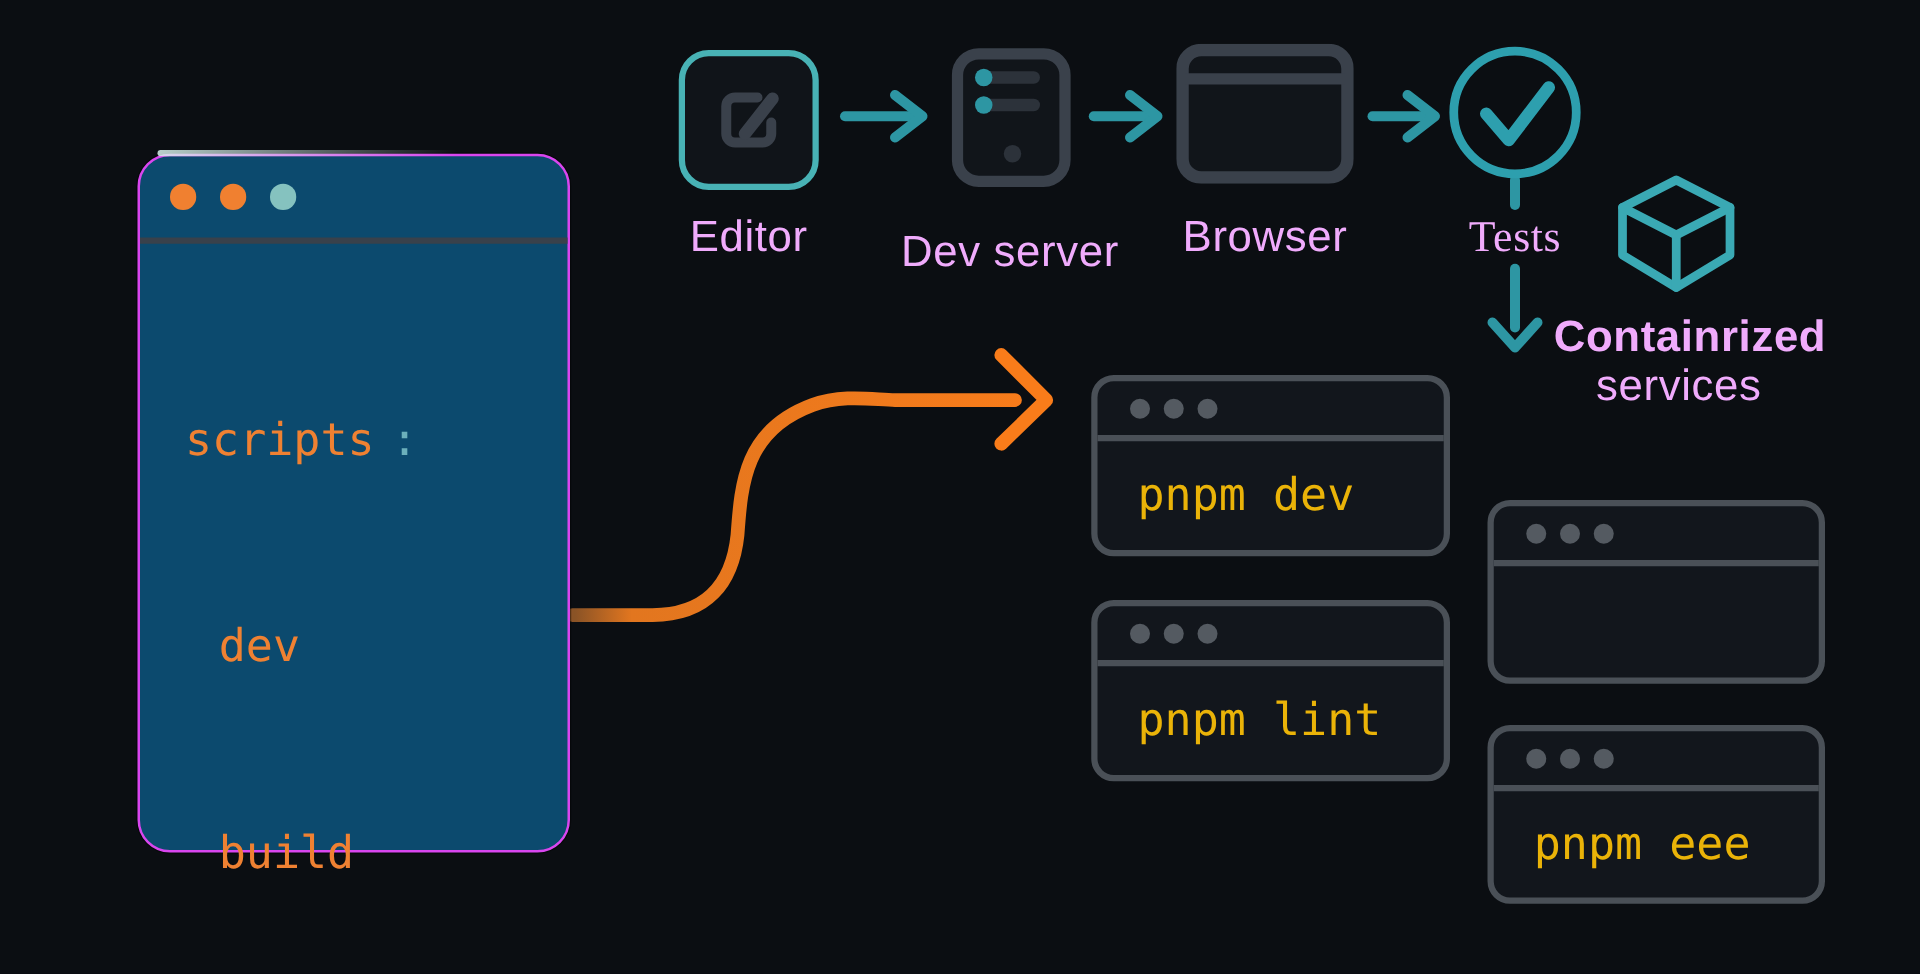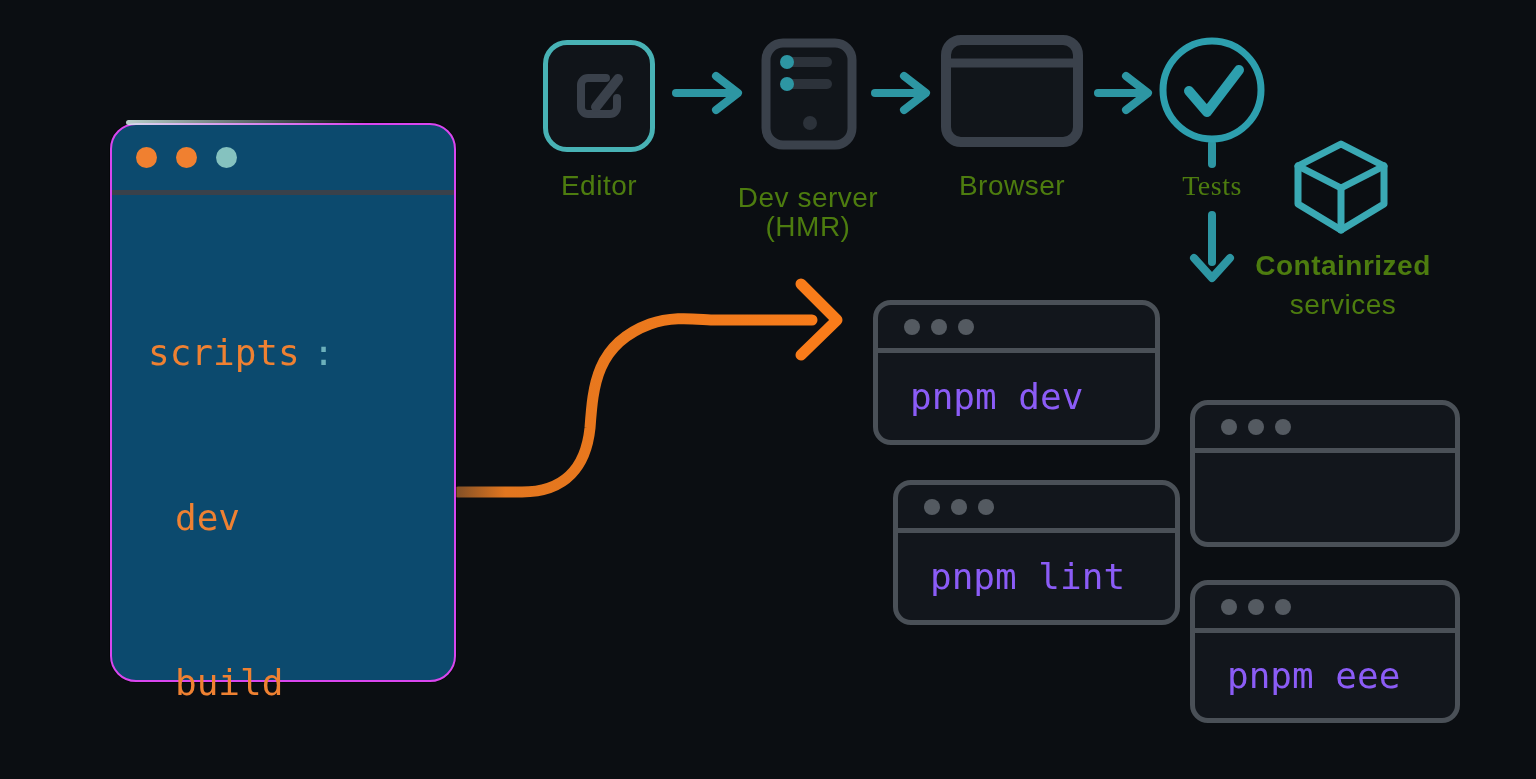--- a/index.html
+++ b/index.html
@@ -62,22 +62,22 @@
     line-height: 55px;
     color: #ef8132;
     white-space: pre;
   }
   .term-header .colon { color: #6cb0bb; margin-left: 13px; }
   .script-line { margin-left: 27px; }
 
   
   .flow-label {
     position: absolute;
-    color: #4d7c0f;
-    font-size: 28px;
+    color: #f0abfc;
+    font-size: 35px;
     text-align: center;
     letter-spacing: .5px;
   }
 
   
   .editor-box {
     position: absolute;
     left: 543px; top: 40px;
     width: 102px; height: 102px;
     border: 5px solid #48b2b5;
@@ -107,21 +107,21 @@
     flex: 0 0 auto;
   }
   .dot.sm { width: 16px; height: 16px; background: #545a61; }
   .cmd-window .cmd-body {
     flex: 1;
     display: flex;
     align-items: center;
     padding-left: 32px;
     font-family: "DejaVu Sans Mono", monospace;
     font-size: 36px;
-    color: #8b5cf6;
+    color: #eab308;
     white-space: pre;
   }
 </style>
 </head>
 <body>
 
 <div class="stage">
 
   <svg class="arrow-layer" viewBox="0 0 1536 779">
     <defs>
@@ -189,21 +189,20 @@
 
   <svg class="abs" style="left:761px; top:38px;" width="96" height="112" viewBox="0 0 96 112">
     <rect x="5" y="5" width="86" height="102" rx="17" fill="#11151a" stroke="#3a414b" stroke-width="9"></rect>
     <rect x="21" y="19" width="50" height="10" rx="5" fill="#2c323a"></rect>
     <rect x="21" y="41" width="50" height="10" rx="5" fill="#2c323a"></rect>
     <circle cx="26" cy="24" r="7" fill="#2d96a3"></circle>
     <circle cx="26" cy="46" r="7" fill="#2d96a3"></circle>
     <circle cx="49" cy="85" r="7" fill="#2c323a"></circle>
   </svg>
   <div class="flow-label" style="left:718px; top:182px; width:180px;">Dev server</div>
-  <div class="flow-label" style="left:718px; top:211px; width:180px;">(HMR)</div>
 
   <svg class="abs" style="left:941px; top:35px;" width="142" height="112" viewBox="0 0 142 112">
     <rect x="5" y="5" width="132" height="102" rx="15" fill="#11151a" stroke="#3a414b" stroke-width="10"></rect>
     <line x1="7" y1="28" x2="135" y2="28" stroke="#3a414b" stroke-width="9"></line>
   </svg>
   <div class="flow-label" style="left:941px; top:170px; width:142px;">Browser</div>
 
   <svg class="abs" style="left:1158px; top:33px;" width="110" height="112" viewBox="0 0 110 112" fill="none" stroke="#2d9fae" stroke-linecap="round" stroke-linejoin="round">
     <circle cx="54" cy="57" r="49" stroke-width="7"></circle>
     <polyline points="31,58 49,79 81,37" stroke-width="10"></polyline>
@@ -220,21 +219,21 @@
 
   <div class="cmd-window" style="left:873px; top:300px; width:277px; height:135px;">
     <div class="titlebar">
       <span class="dot sm"></span>
       <span class="dot sm"></span>
       <span class="dot sm"></span>
     </div>
     <div class="cmd-body">pnpm dev</div>
   </div>
 
-  <div class="cmd-window" style="left:873px; top:480px; width:277px; height:135px;margin-left:20px;">
+  <div class="cmd-window" style="left:873px; top:480px; width:277px; height:135px;">
     <div class="titlebar">
       <span class="dot sm"></span>
       <span class="dot sm"></span>
       <span class="dot sm"></span>
     </div>
     <div class="cmd-body">pnpm lint</div>
   </div>
 
   <div class="cmd-window" style="left:1190px; top:400px; width:260px; height:137px;">
     <div class="titlebar">

